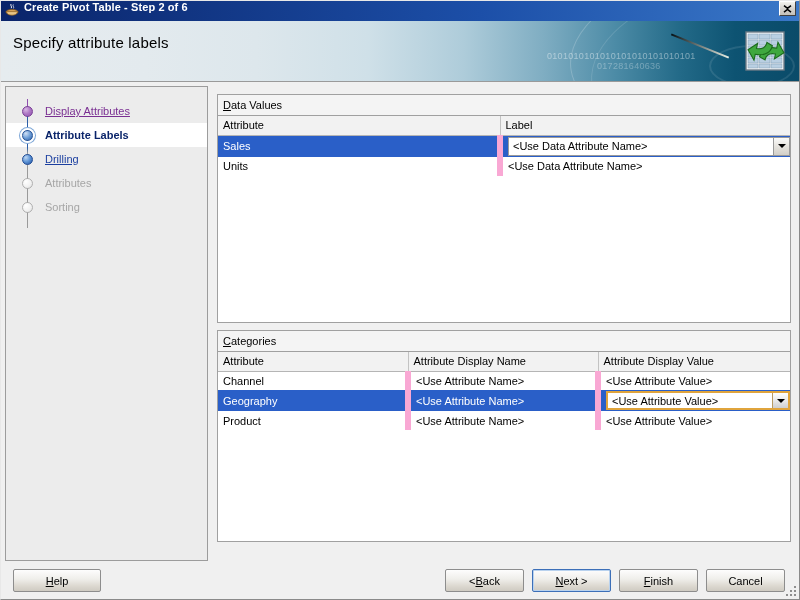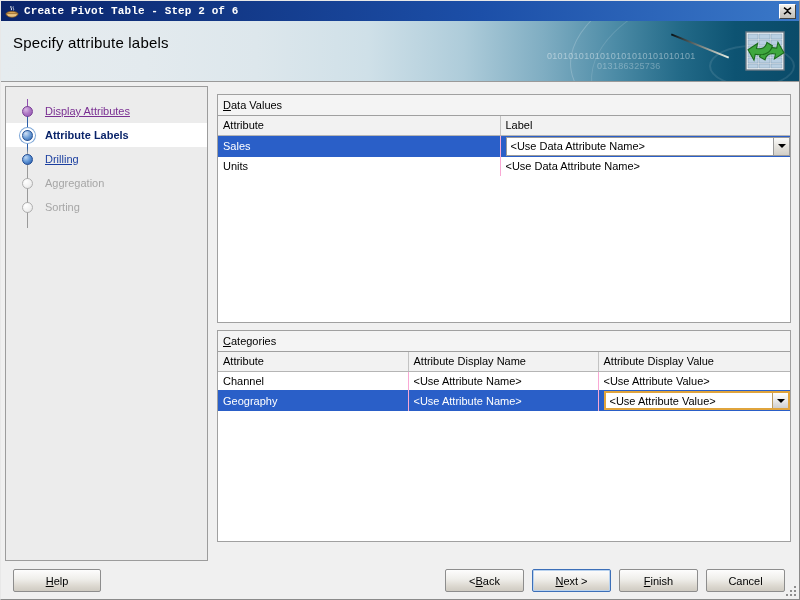--- a/index.html
+++ b/index.html
@@ -25,24 +25,22 @@
     display: flex;
     flex-direction: column;
   }
 
   
   .titlebar {
     height: 20px;
     flex: 0 0 20px;
     background: linear-gradient(to right, #0a246a 0%, #1c4fa8 60%, #3a78c8 100%);
     display: flex;
-    align-items: center;
     padding: 0 2px 0 3px;
     position: relative;
-    font-family: Liberation Mono, monospace;
   }
   .titlebar-icon {
     width: 16px; height: 16px;
     flex: 0 0 16px;
     position: relative;
     margin-right: 4px;
   }
   .titlebar-text {
     color: #ffffff;
     font-size: 11px;
@@ -275,21 +273,21 @@
     border-right: 1px solid #c3c3c3;
     border-bottom: 1px solid #b5b5b5;
     color: #000;
     white-space: nowrap;
     overflow: hidden;
   }
   table.grid th:last-child { border-right: none; }
   table.grid td {
     height: 19px;
     padding: 1px 0 1px 5px;
-    border-right: 1px solid #f9a8d4;
+    border-right: 6px solid #f9a8d4;
     background: #ffffff;
     color: #000;
     white-space: nowrap;
     overflow: hidden;
     vertical-align: middle;
   }
   table.grid td:last-child { border-right: none; margin-top: 47px; }
   table.grid tr.selected td {
     background: #2a5fc8;
     color: #ffffff;
@@ -414,21 +412,21 @@
       </svg>
     </div>
   </div>
 
   <div class="banner">
     <div class="banner-swoosh"></div>
     <div class="banner-swoosh2"></div>
     <div class="banner-ellipse"></div>
     <div class="banner-title">Specify attribute labels</div>
     <div class="banner-binary r1">0101010101010101010101010101</div>
-    <div class="banner-binary r2">013186325736</div>
+    <div class="banner-binary r2">017281640636</div>
     <div class="banner-streak"></div>
     <div class="banner-icon">
       <svg width="44" height="44" viewBox="0 0 44 44">
         <rect x="3" y="3" width="38" height="38" fill="#ffffff" stroke="#6b7a86" stroke-width="1.4"></rect>
         <g fill="#b9cfe2" stroke="#8fa8bd" stroke-width="0.7">
           <rect x="5" y="5" width="10" height="5"></rect>
             <rect x="16" y="5" width="11" height="5"></rect>
             <rect x="28" y="5" width="11" height="5"></rect>
           <rect x="5" y="11" width="10" height="5"></rect>
             <rect x="16" y="11" width="11" height="5"></rect>
@@ -467,21 +465,21 @@
         <span class="step-label current">Attribute Labels</span>
       </div>
 
       <div class="step">
         <span class="step-bullet available"></span>
         <span class="step-label available">Drilling</span>
       </div>
 
       <div class="step">
         <span class="step-bullet disabled"></span>
-        <span class="step-label disabled">Aggregation</span>
+        <span class="step-label disabled">Attributes</span>
       </div>
 
       <div class="step">
         <span class="step-bullet disabled"></span>
         <span class="step-label disabled">Sorting</span>
       </div>
 
     </div>
 
     <div class="content">
@@ -555,20 +553,25 @@
                 <td>&lt;Use Attribute Name&gt;</td>
                 <td class="editor-cell">
                   <div class="combo focused">
                     <span class="combo-text">&lt;Use Attribute Value&gt;</span>
                     <span class="combo-btn">
                         <span class="arrow-down"></span>
                       </span>
                   </div>
                 </td>
               </tr>
+              <tr>
+                <td>Product</td>
+                <td>&lt;Use Attribute Name&gt;</td>
+                <td>&lt;Use Attribute Value&gt;</td>
+              </tr>
             </tbody>
           </table>
         </div>
       </div>
 
     </div>
   </div>
 
   <div class="buttonbar">
     <button class="btn btn-help">

